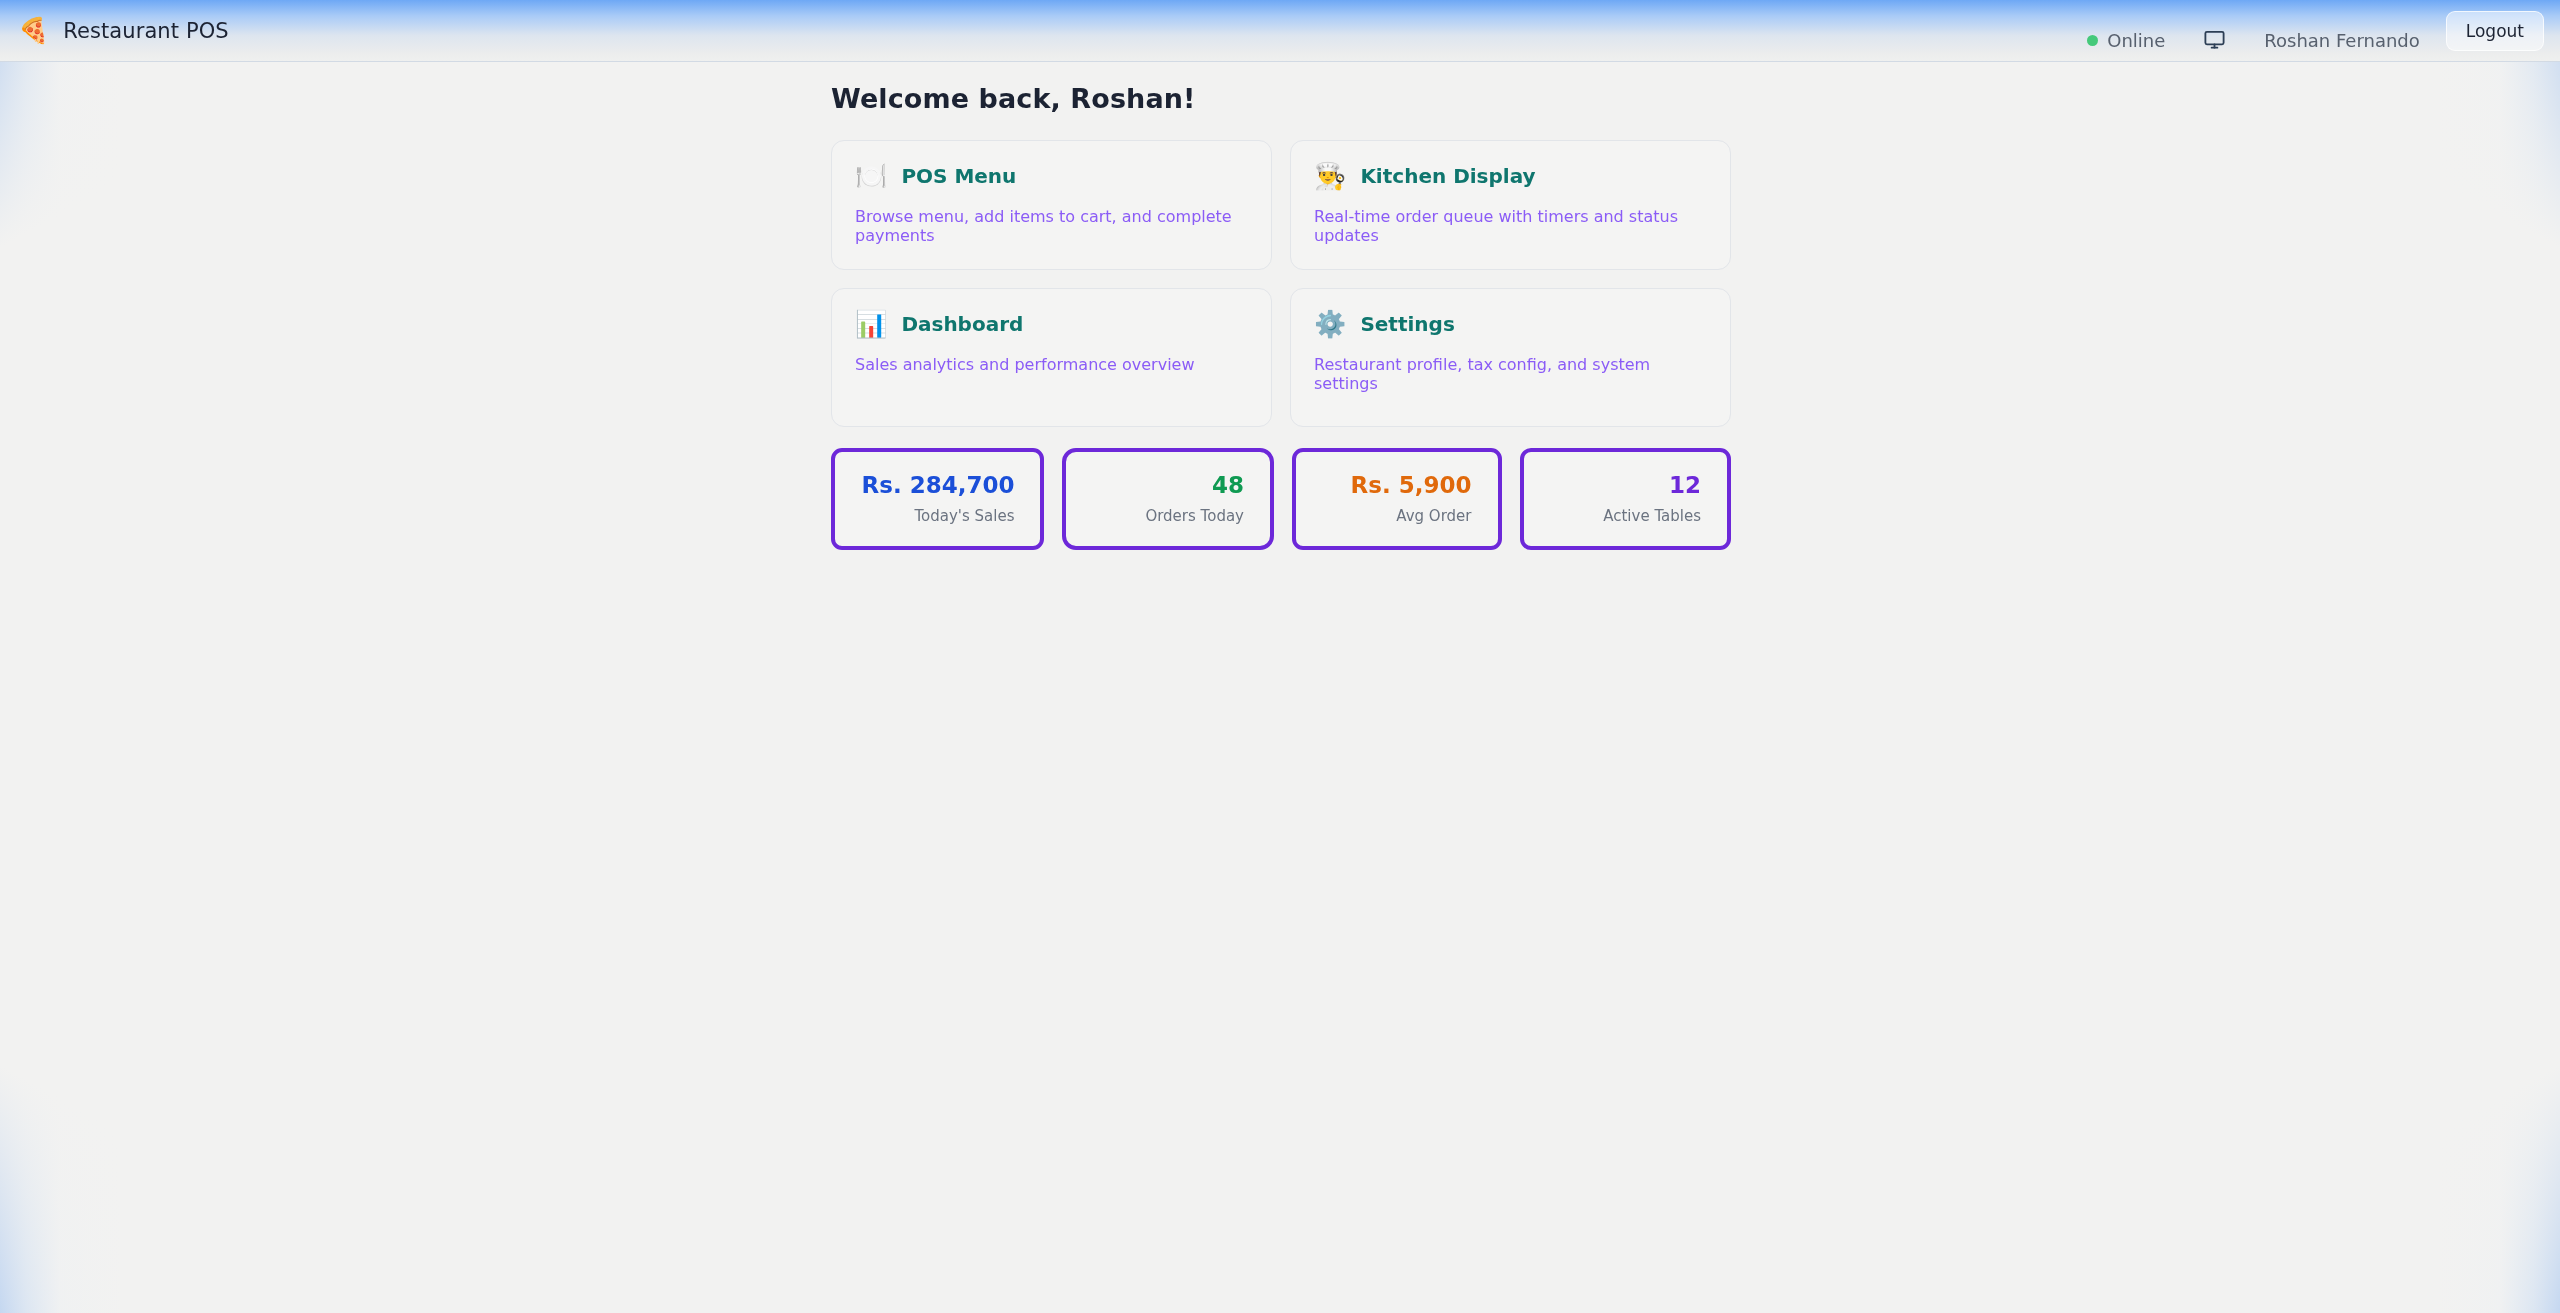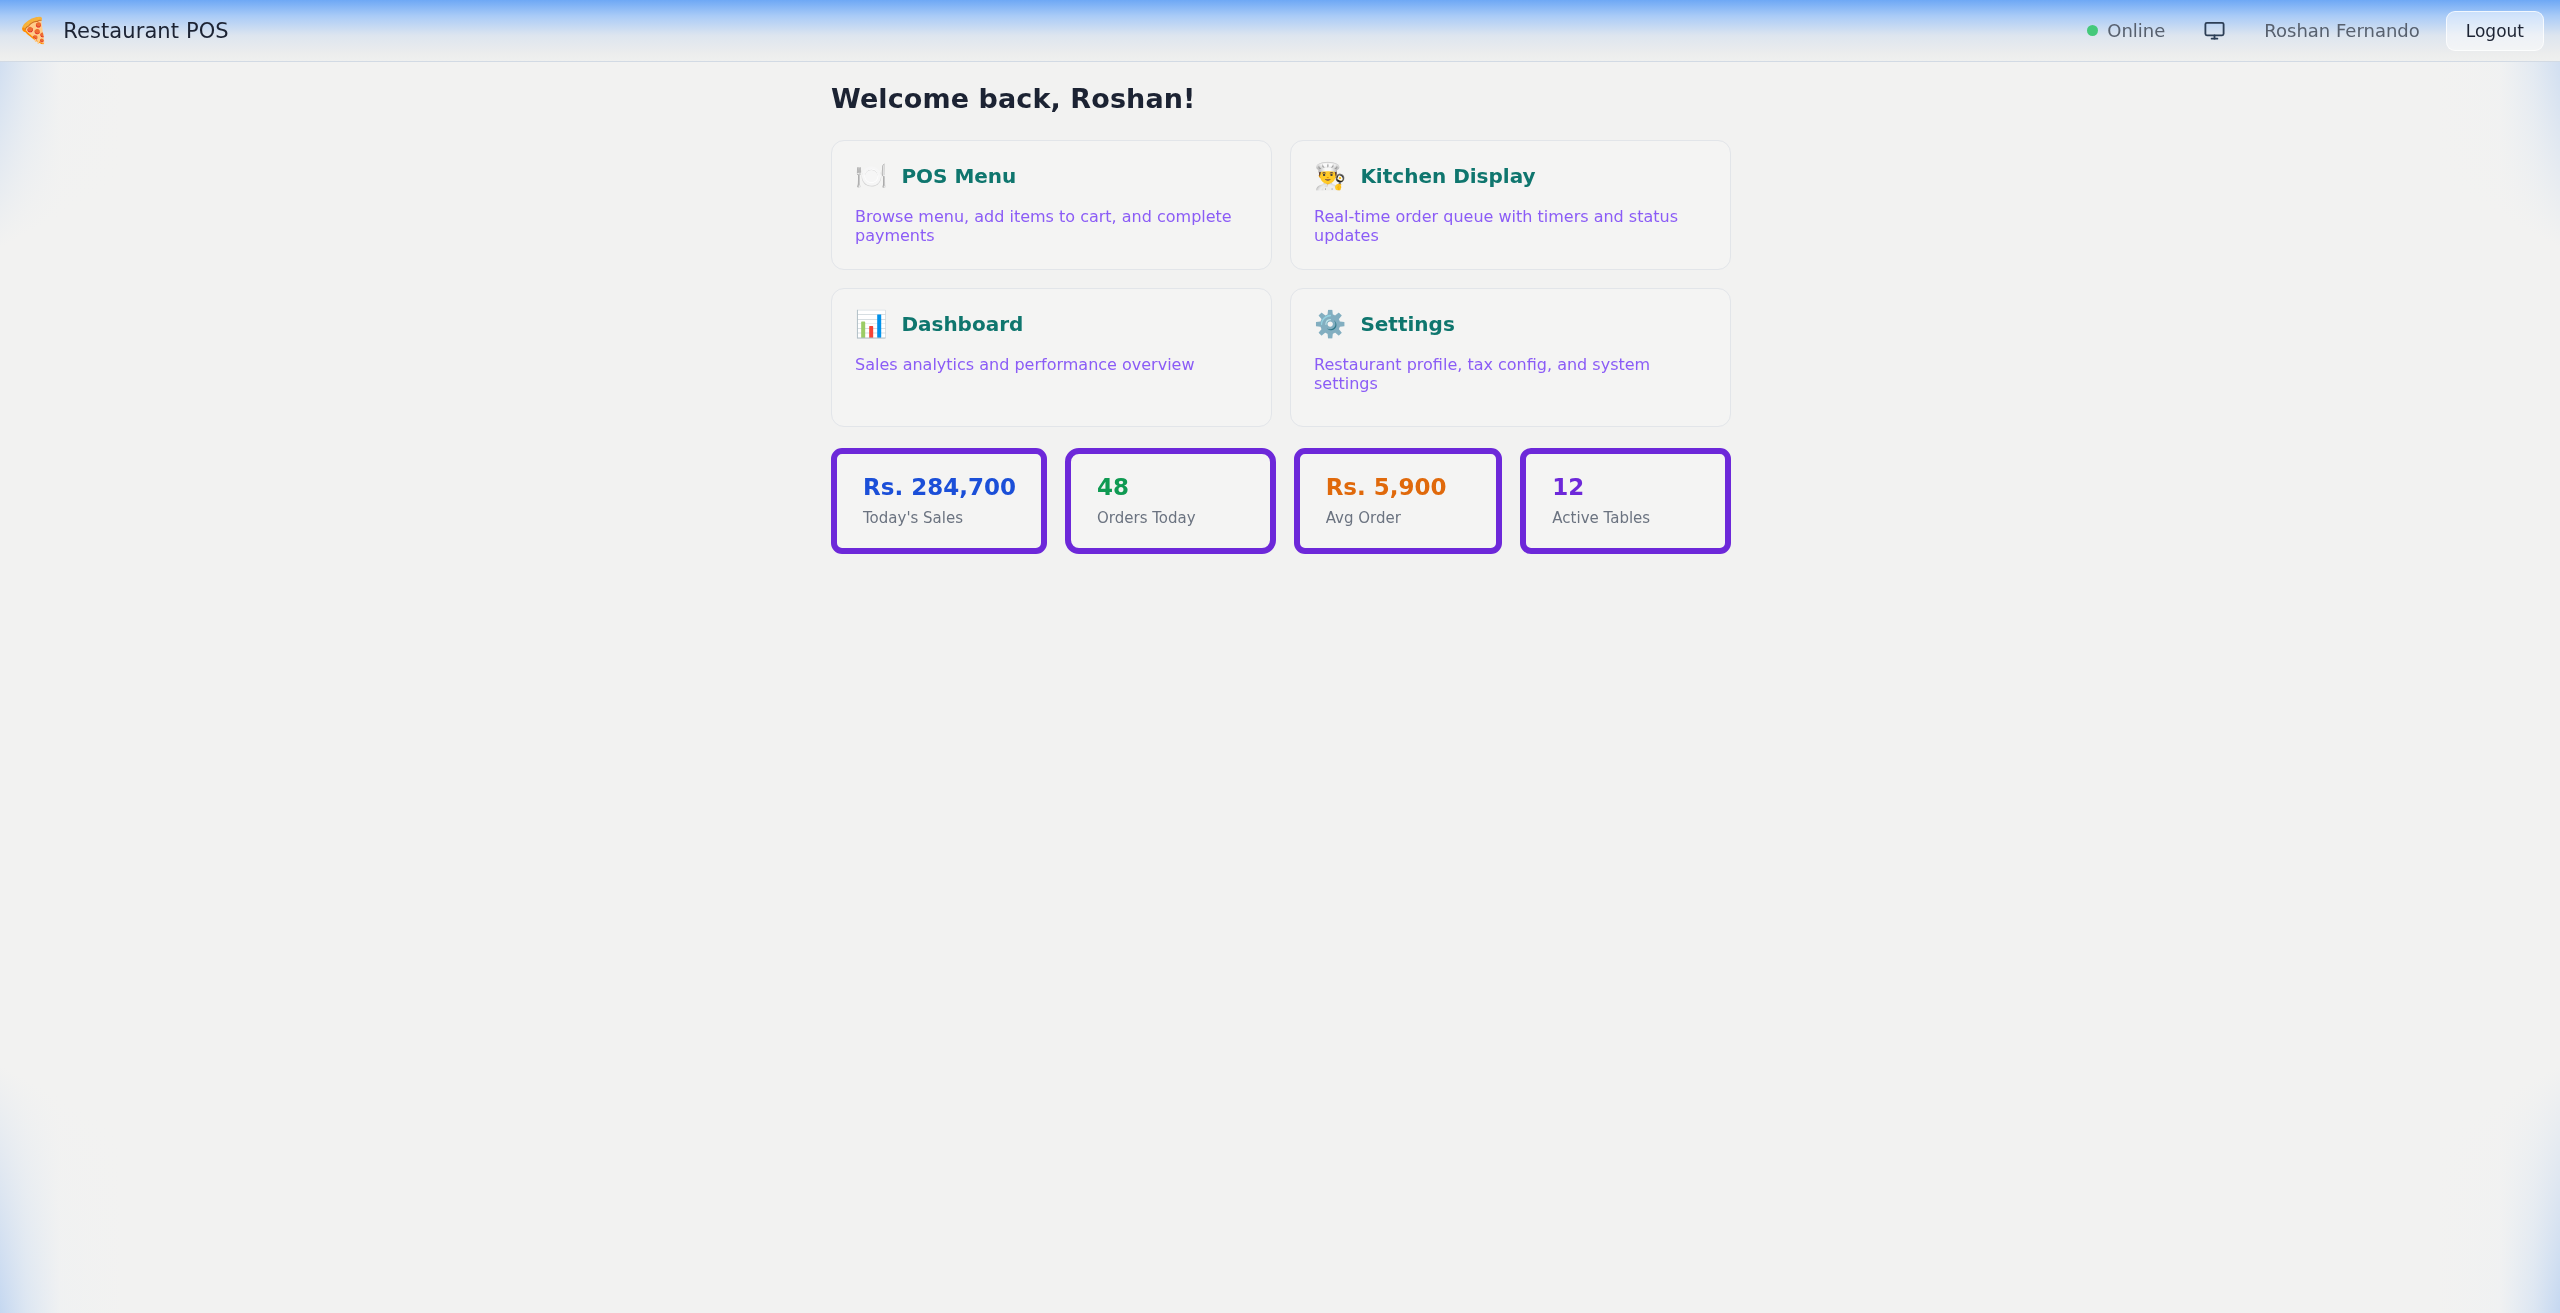--- a/index.html
+++ b/index.html
@@ -56,21 +56,21 @@
   .brand-title {
     font-size: 21px;
     font-weight: normal;
     color: #1c2333;
     letter-spacing: 0.1px;
   }
 
   .header-right {
     margin-left: auto;
     display: flex;
-    align-items: center;
+    align-items: flex-end;
     gap: 0;
     padding-right: 16px;
   }
   .status-wrap {
     display: flex;
     align-items: center;
     gap: 9px;
     margin-right: 38px;
   }
   .status-dot {
@@ -149,24 +149,24 @@
     color: #8b5cf6;
   }
 
   .stats-row {
     display: flex;
     gap: 18px;
     margin-top: 21px;
   }
   .stat-card {
     background: #f4f4f3;
-    border: 6px solid #6d28d9;
+    border: 4px solid #6d28d9;
     border-radius: 11px;
     padding: 20px 26px 21px 26px;
-    text-align: left;
+    text-align: right;
     cursor: default;
   }
   .stat-card.w1 { width: 216px; }
   .stat-card.w2 { width: 214px; border-radius: 14px; }
   .stat-card.w3 { width: 212px; }
   .stat-card.w4 { width: 214px; }
 
   .stat-value {
     font-size: 23px;
     font-weight: bold;

